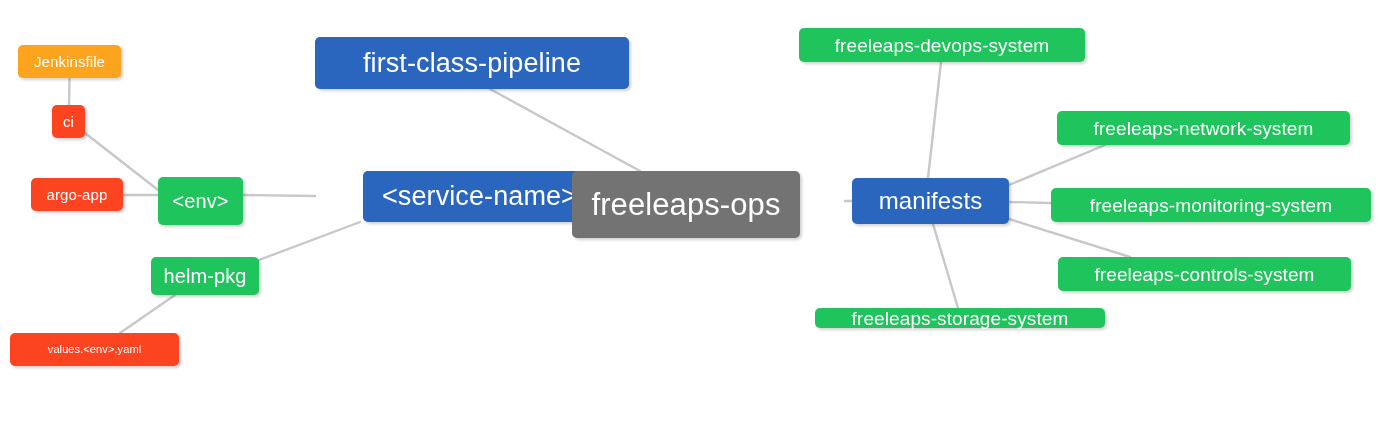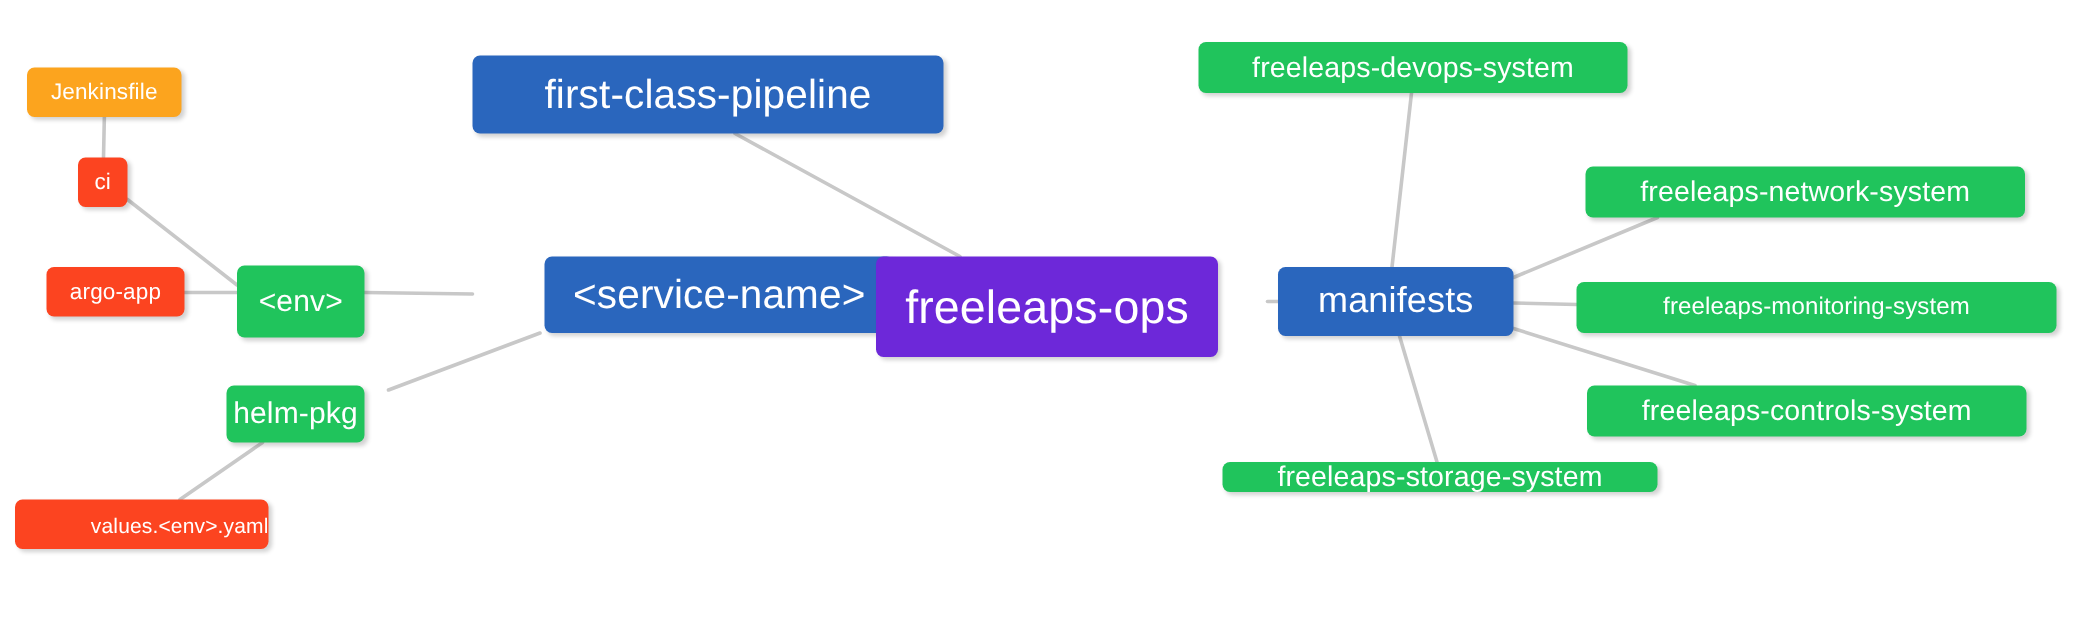--- a/index.html
+++ b/index.html
@@ -69,45 +69,45 @@
       </div>
       <div class="node" style="left: 52px; top: 105px; width: 33px; height: 33px; background: rgb(252, 68, 32); font-size: 15px;">
         <span class="node-label">ci</span>
       </div>
       <div class="node" style="left: 31px; top: 178px; width: 92px; height: 33px; background: rgb(252, 68, 32); font-size: 15px;">
         <span class="node-label">argo-app</span>
       </div>
       <div class="node" style="left: 158px; top: 177px; width: 85px; height: 48px; background: rgb(32, 196, 92); font-size: 20px; justify-content: center;">
         <span class="node-label">&lt;env&gt;</span>
       </div>
-      <div class="node" style="left: 151px; top: 257px; width: 92px; height: 38px; background: rgb(32, 196, 92); font-size: 20px;">
+      <div class="node" style="left: 151px; top: 257px; width: 108px; height: 38px; background: rgb(32, 196, 92); font-size: 20px;">
         <span class="node-label">helm-pkg</span>
       </div>
-      <div class="node" style="left: 10px; top: 333px; width: 169px; height: 33px; background: rgb(252, 68, 32); font-size: 14px; justify-content: flex-end;">
+      <div class="node" style="left: 10px; top: 333px; width: 169px; height: 33px; background: rgb(252, 68, 32); font-size: 11px;">
         <span class="node-label">values.&lt;env&gt;.yaml</span>
       </div>
       <div class="node" style="left: 315px; top: 37px; width: 314px; height: 52px; background: rgb(42, 102, 189); font-size: 27px;">
         <span class="node-label">first-class-pipeline</span>
       </div>
       <div class="node" style="left: 315px; top: 171px; width: 233px; height: 51px; background: rgb(42, 102, 189); font-size: 27px; margin-left: 48px;">
         <span class="node-label">&lt;service-name&gt;</span>
       </div>
-      <div class="node" style="left: 584px; top: 171px; width: 228px; height: 67px; background: #6d28d9; font-size: 31px;">
+      <div class="node" style="left: 572px; top: 171px; width: 228px; height: 67px; background: #737373; font-size: 31px;">
         <span class="node-label">freeleaps-ops</span>
       </div>
       <div class="node" style="left: 852px; top: 178px; width: 157px; height: 46px; background: rgb(42, 102, 189); font-size: 24px;">
         <span class="node-label">manifests</span>
       </div>
       <div class="node" style="left: 799px; top: 28px; width: 286px; height: 34px; background: rgb(32, 196, 92); font-size: 19px; text-align: right;">
         <span class="node-label">freeleaps-devops-system</span>
       </div>
       <div class="node" style="left: 1057px; top: 111px; width: 293px; height: 34px; background: rgb(32, 196, 92); font-size: 19px;">
         <span class="node-label">freeleaps-network-system</span>
       </div>
-      <div class="node" style="left: 1051px; top: 188px; width: 320px; height: 34px; background: rgb(32, 196, 92); font-size: 16px;">
+      <div class="node" style="left: 1051px; top: 188px; width: 320px; height: 34px; background: rgb(32, 196, 92); font-size: 19px;">
         <span class="node-label">freeleaps-monitoring-system</span>
       </div>
       <div class="node" style="left: 1058px; top: 257px; width: 293px; height: 34px; background: rgb(32, 196, 92); font-size: 19px;">
         <span class="node-label">freeleaps-controls-system</span>
       </div>
       <div class="node" style="left: 815px; top: 308px; width: 290px; height: 20px; background: rgb(32, 196, 92); font-size: 19px;">
         <span class="node-label">freeleaps-storage-system</span>
       </div>
     </div>
 </div>

